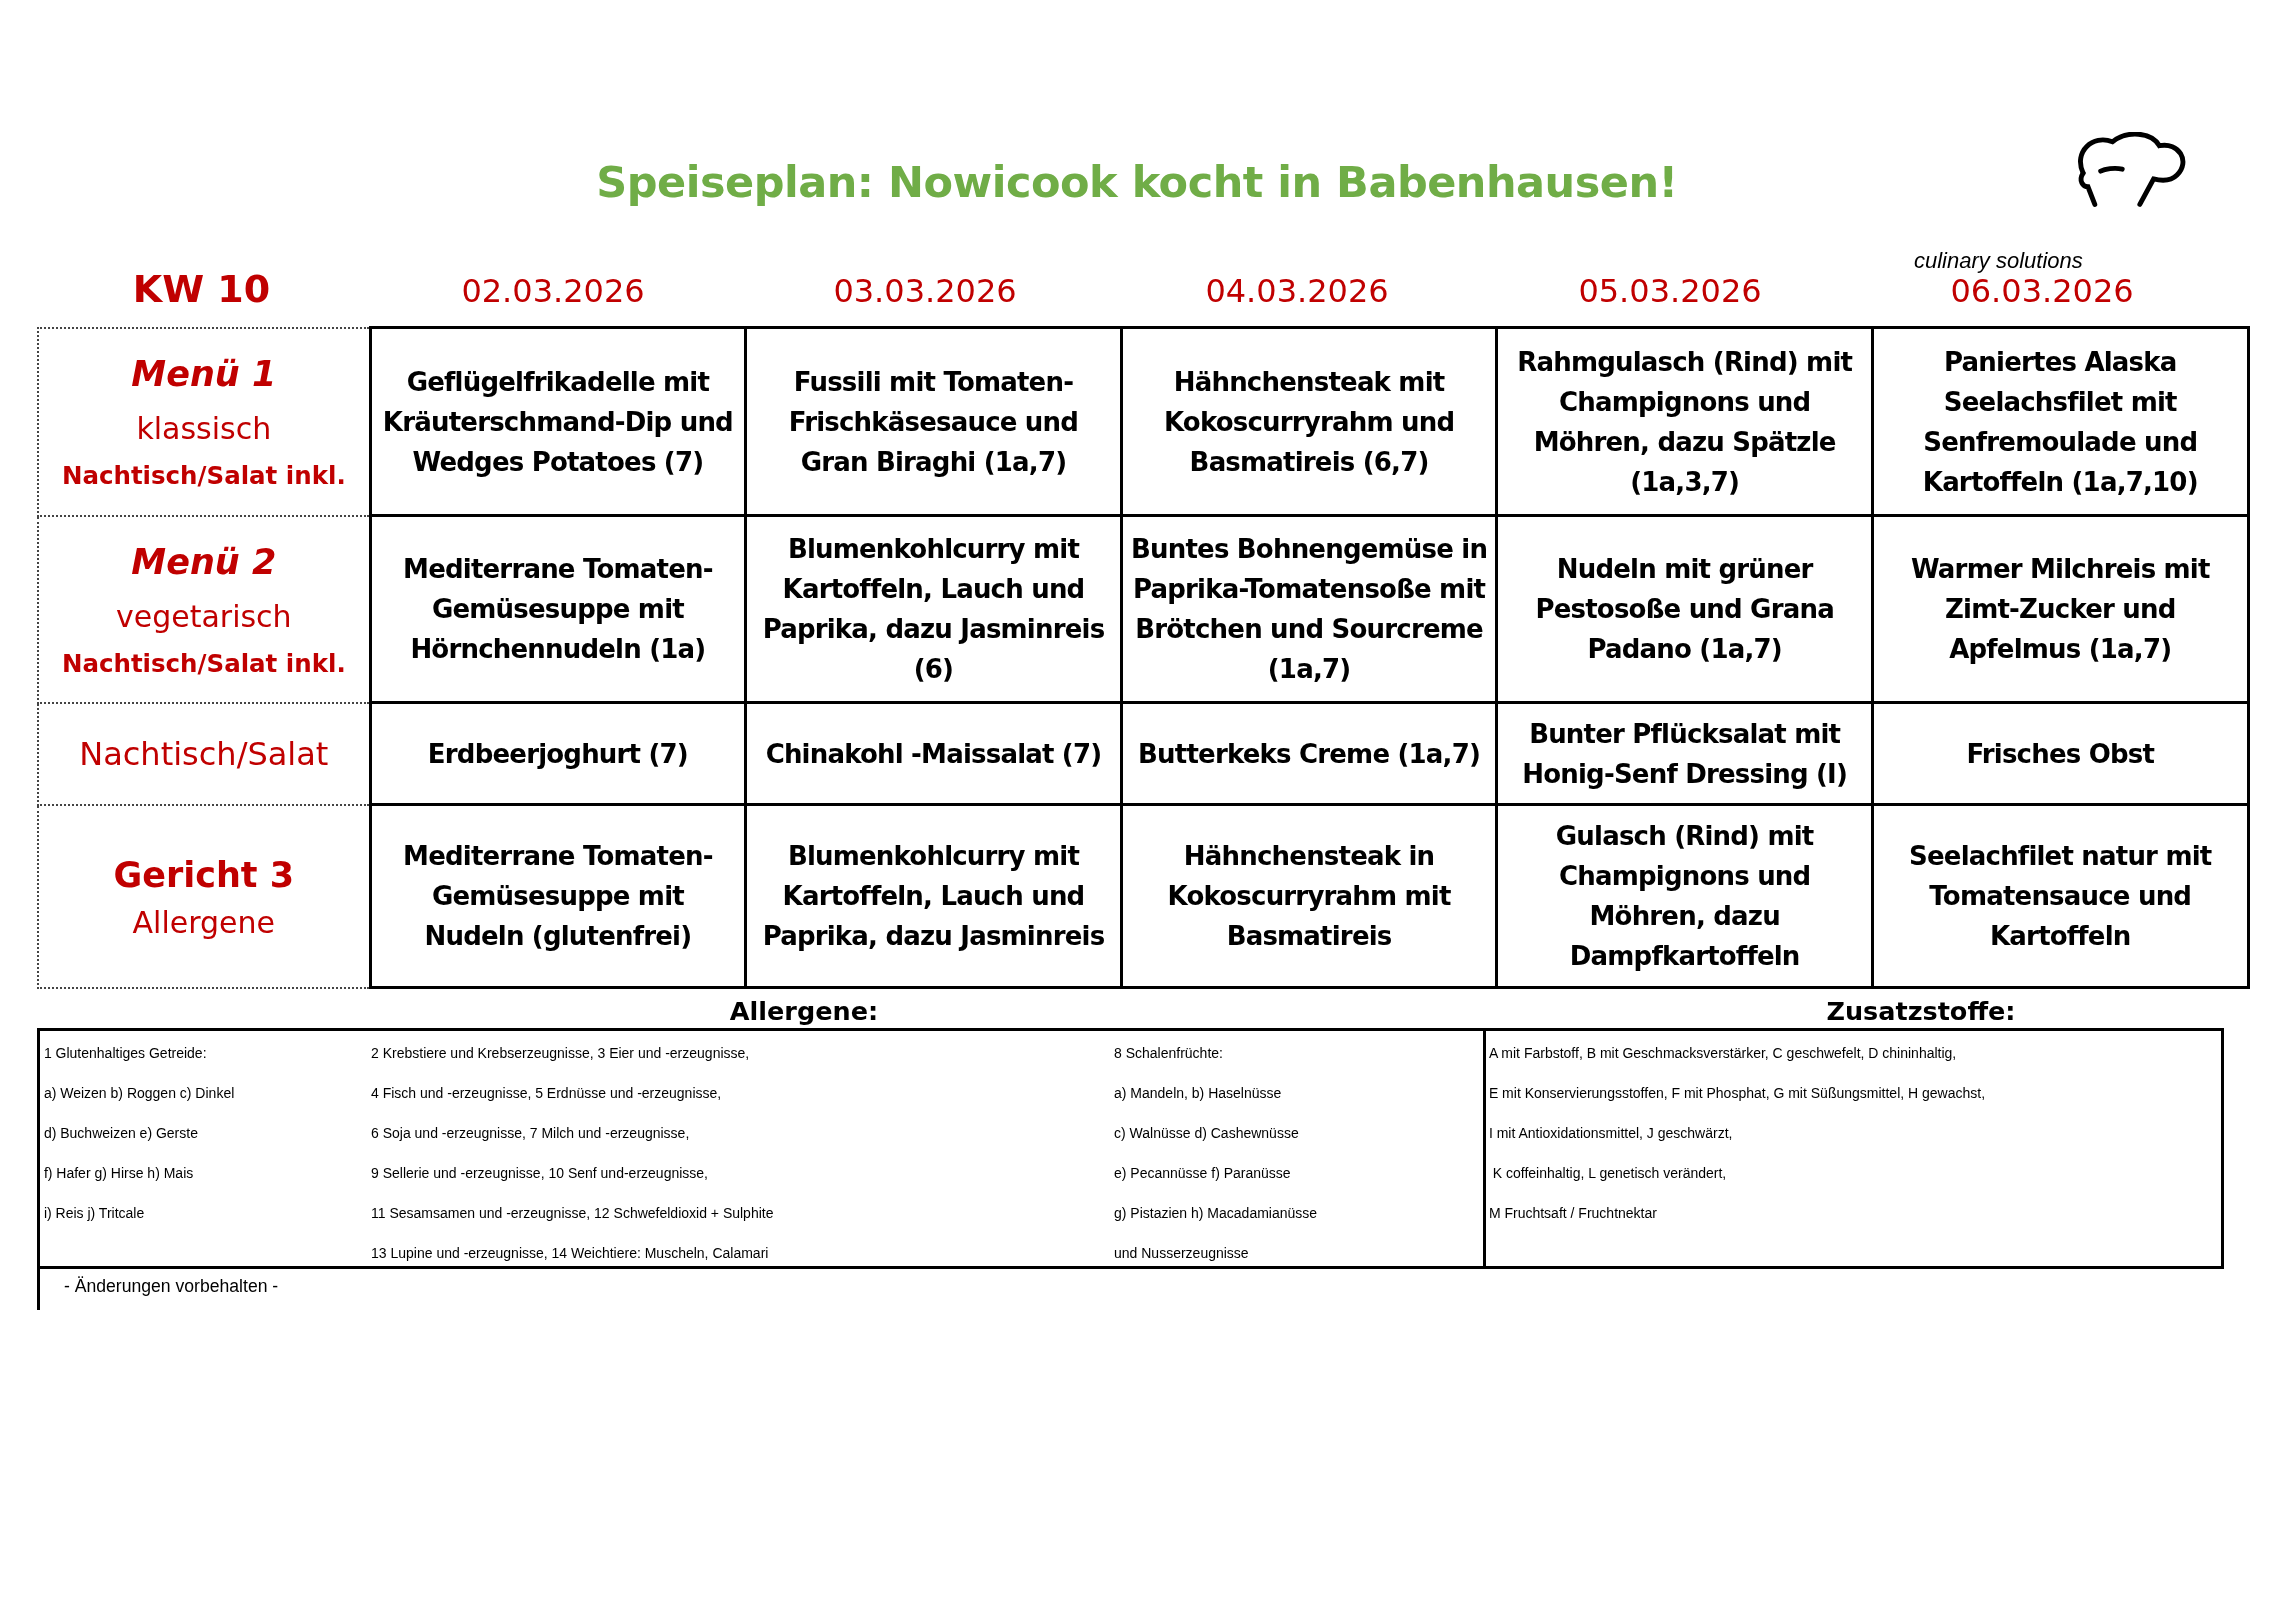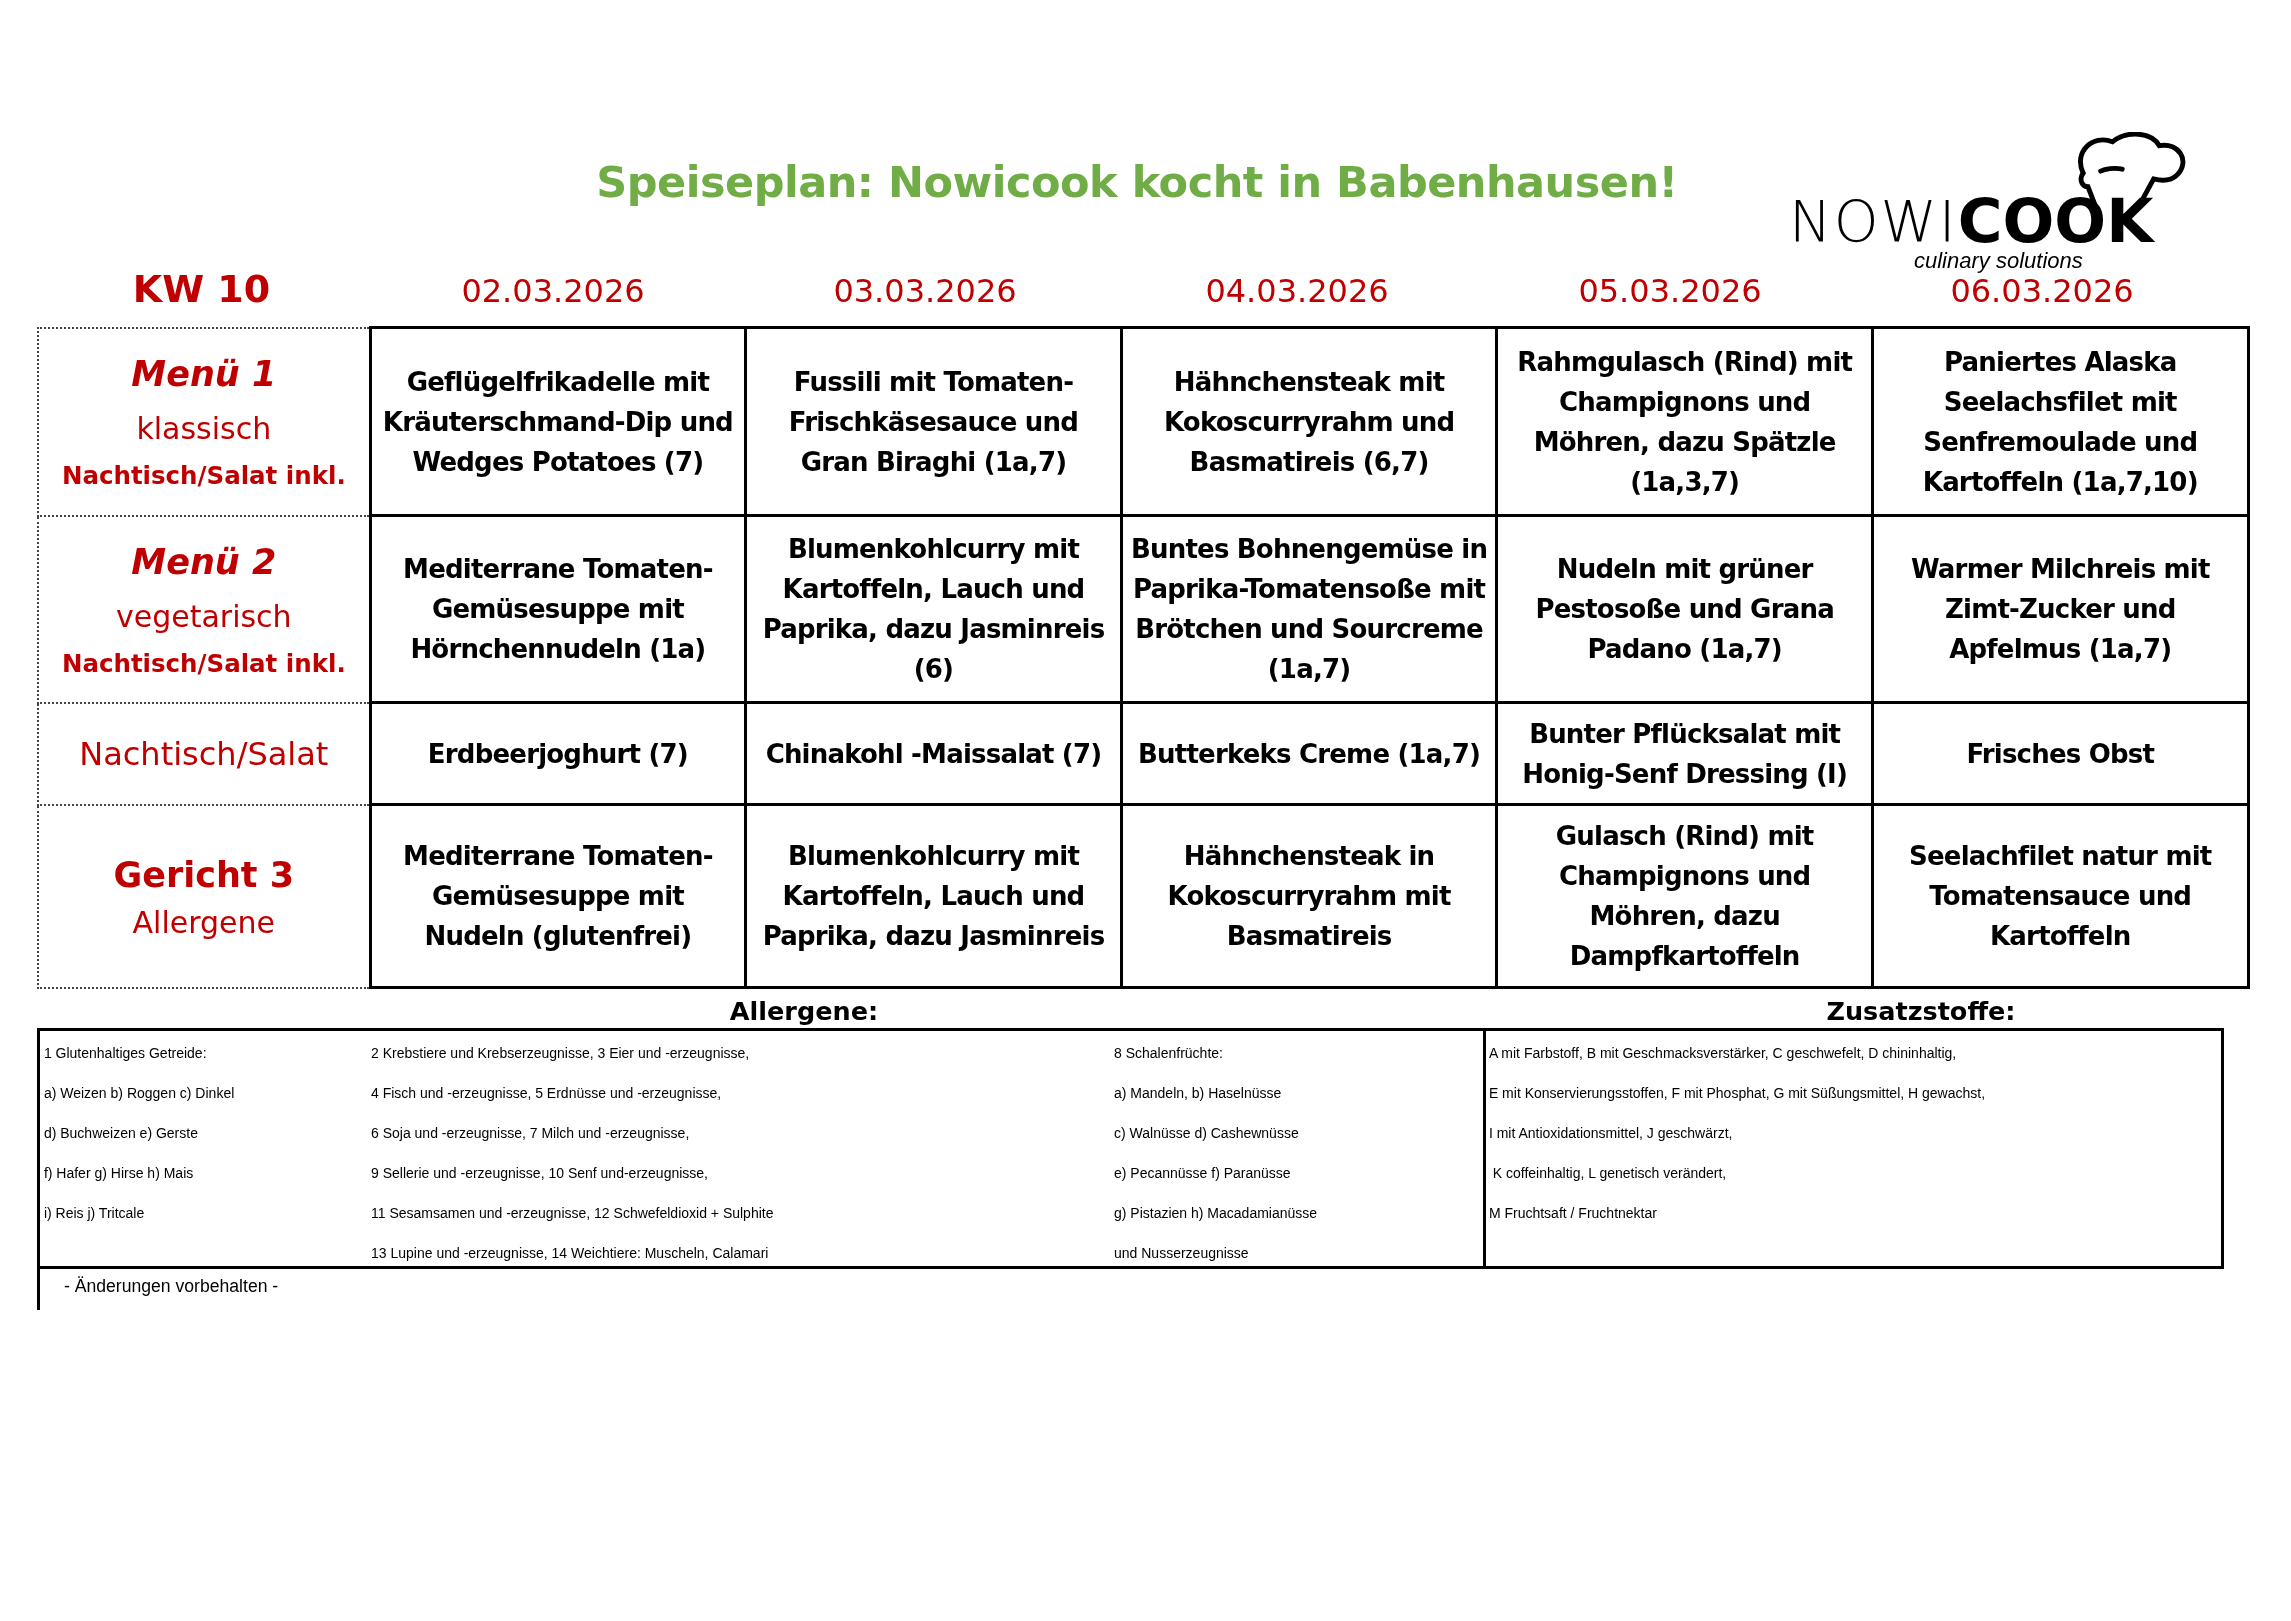--- a/index.html
+++ b/index.html
@@ -36,23 +36,20 @@
 </head>
 <body>
 
 <div id="title" class="abs">Speiseplan: Nowicook kocht in Babenhausen!</div>
 
 <div id="logo" class="abs">
   <svg width="412" height="137" viewBox="0 0 420 140">
     <path d="M300 42 C290 20 310 2 330 10 C345 -2 370 0 378 14 C398 10 410 30 396 44 C390 50 380 50 372 48 L358 74" fill="none" stroke="#000" stroke-width="5" stroke-linecap="round"></path>
     <path d="M300 42 C295 50 300 56 305 56 L312 74 M318 40 C322 38 332 36 340 38" fill="none" stroke="#000" stroke-width="5" stroke-linecap="round"></path>
   </svg>
-  <div class="abs" style="left:0;top:59px;font-family:'DejaVu Sans',sans-serif;font-size:57px;font-weight:normal;letter-spacing:2px;line-height:59px;">
-    <span style="font-weight:200;">NOWI</span><span style="font-weight:900;font-size:61px;letter-spacing:0;">COOK</span>
-  </div>
   <div class="abs" style="left:125px;top:116px;font-family:Liberation Sans, sans-serif;font-style:italic;font-size:22px;">culinary solutions</div>
 </div>
 
 <div id="kw" class="abs hdr">KW 10</div>
 <div class="abs hdr date" style="left:367px">02.03.2026</div>
 <div class="abs hdr date" style="left:739px">03.03.2026</div>
 <div class="abs hdr date" style="left:1111px">04.03.2026</div>
 <div class="abs hdr date" style="left:1484px">05.03.2026</div>
 <div class="abs hdr date" style="left:1856px">06.03.2026</div>
 

